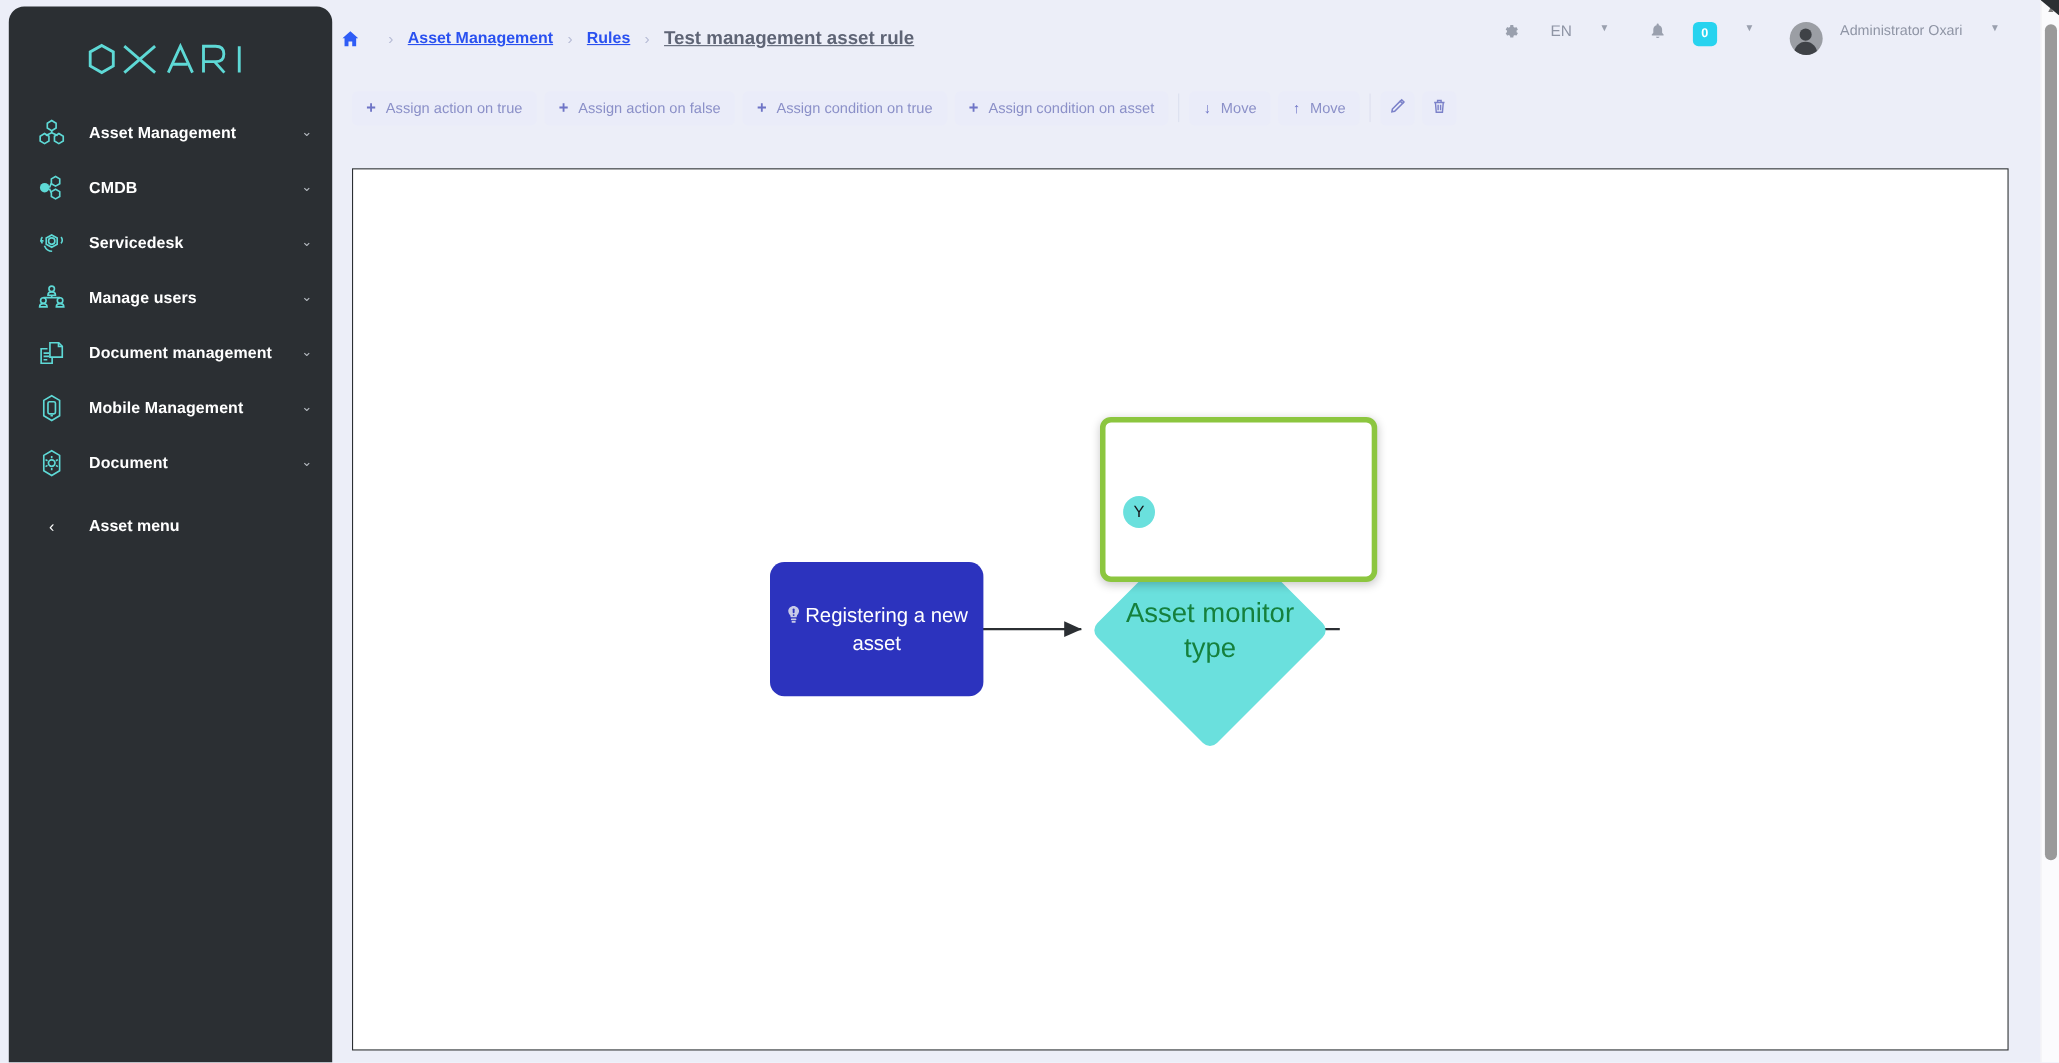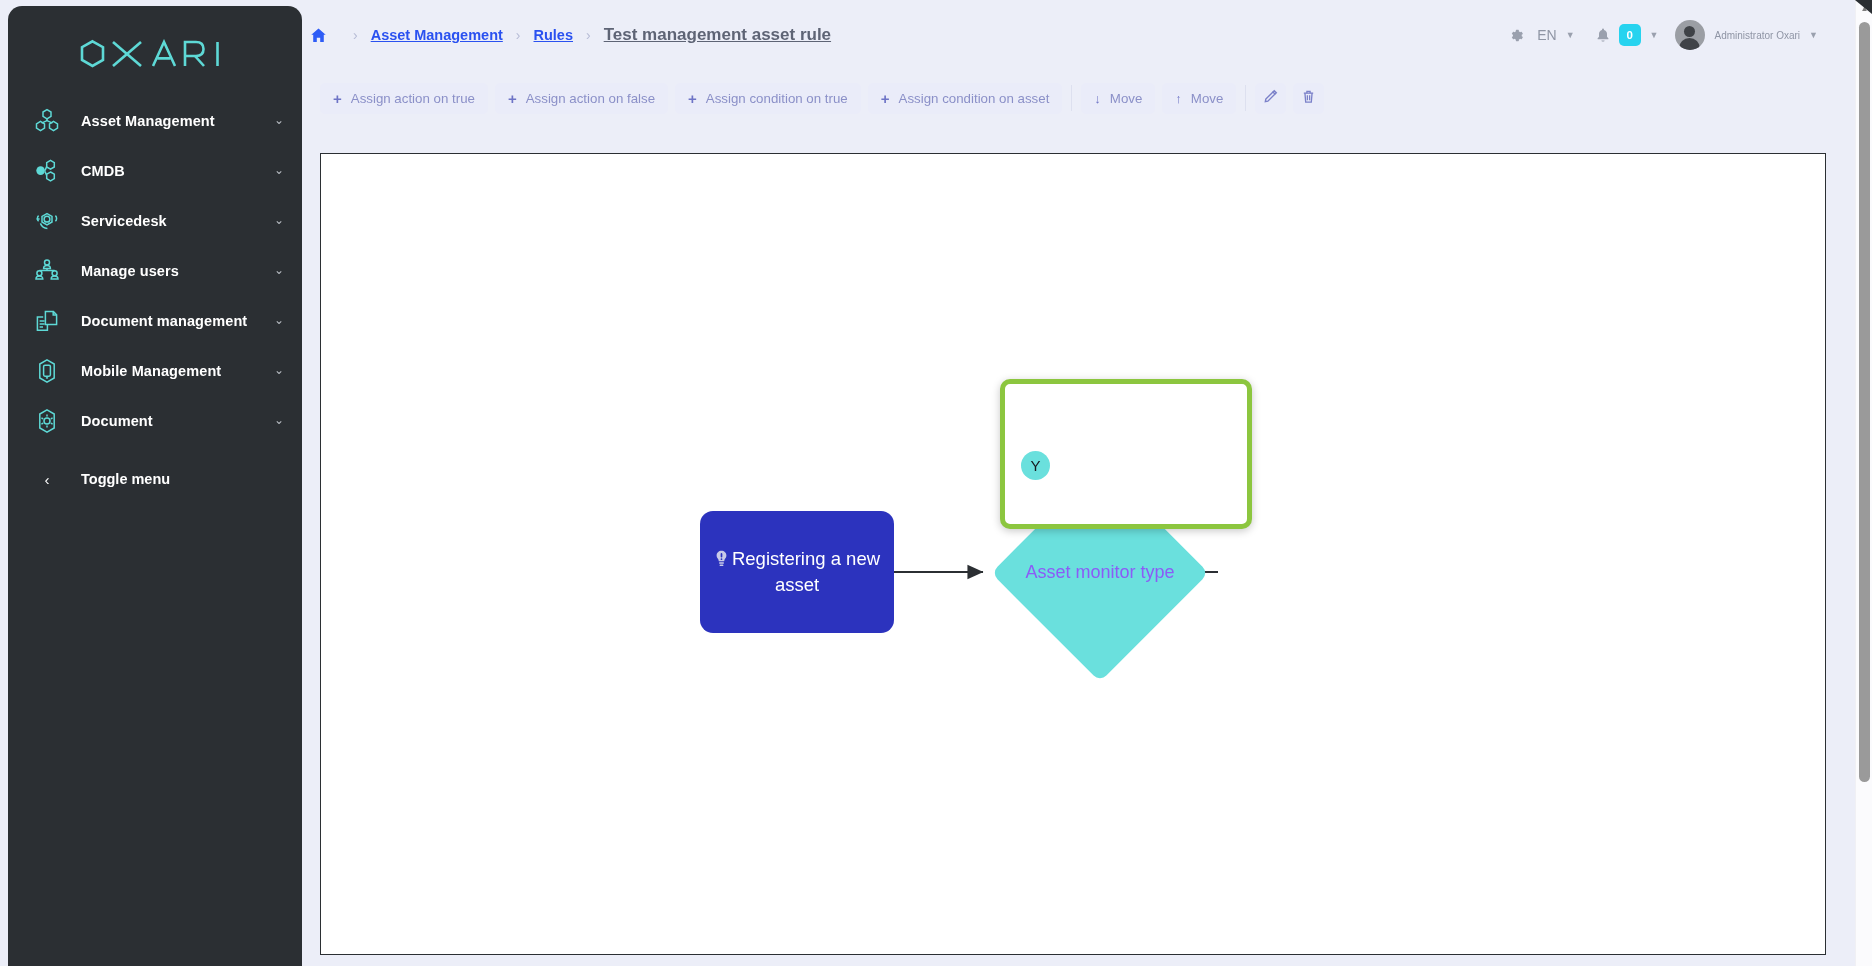--- a/index.html
+++ b/index.html
@@ -69,21 +69,21 @@
   #breadcrumb .sep { color: #b7bcd6; font-size: 14px; margin: 0 13px; }
   #breadcrumb a {
     color: #2a51f0; font-size: 14.5px; font-weight: bold;
     text-decoration: underline; cursor: pointer; white-space: nowrap;
   }
   #breadcrumb .current {
     color: #5e6475; font-size: 17px; font-weight: bold;
     text-decoration: underline; white-space: nowrap;
   }
   #headright {
-    margin-left: auto; display: flex; align-items: center; gap: 0;
+    margin-left: auto; display: flex; align-items: flex-start; gap: 16px;
     padding-right: 22px;
   }
   #headright .gear { color: #9aa0ae; margin-right: 12px; display:flex; cursor:pointer; }
   #headright .lang {
     color: #8f95a5; font-size: 14px; cursor: pointer;
   }
   #headright .caret {
     color: #9aa0ae; font-size: 9px; margin: 0 0 0 9px; cursor: pointer;
   }
   #headright .bell { color: #9aa0ae; margin-left: 20px; display:flex; cursor:pointer; }
@@ -100,21 +100,21 @@
     background: #9b9ea4; position: relative; flex: 0 0 30px;
   }
   #avatar .head {
     position: absolute; width: 11px; height: 11px; border-radius: 50%;
     background: #3f4247; left: 9.5px; top: 6px;
   }
   #avatar .body {
     position: absolute; width: 21px; height: 13px; border-radius: 11px 11px 0 0;
     background: #3f4247; left: 4.5px; top: 18px;
   }
-  #username { color: #8f95a5; font-size: 10px; margin-left: 10px; white-space: nowrap; }
+  #username { color: #8f95a5; font-size: 13px; white-space: nowrap; }
 
   
   #toolbar {
     position: absolute; left: 320px; top: 78px; right: 45px; height: 40px;
     display: flex; align-items: center; gap: 0;
   }
   .tbtn {
     display: flex; align-items: center; gap: 9px;
     height: 31px; padding: 0 13px;
     background: #eaecf9; border: none; border-radius: 5px;
@@ -158,21 +158,21 @@
     left: 670px; top: 310px; width: 218px; height: 218px; cursor: pointer;
   }
   #node-cond .dia {
     position: absolute; left: 50%; top: 50%;
     width: 154px; height: 154px; margin: -77px 0 0 -77px;
     background: #6ae0dd; transform: rotate(45deg); border-radius: 9px;
   }
   #node-cond .lab {
     position: absolute; inset: 0;
     display: flex; align-items: center; justify-content: center;
-    color: #8b5cf6; font-size: 18px; line-height: 1.3; text-align: center;
+    color: #15803d; font-size: 25px; line-height: 1.3; text-align: center;
     padding: 0 26px;
   }
 
   #sel-wrap {
     left: 679px; top: 225px; width: 252px; height: 150px;
     position: absolute;
   }
   #selbox {
     position: absolute; left: 0; top: 0; width: 252px; height: 150px;
     border: 5px solid #8cc63f; border-radius: 10px;
@@ -328,21 +328,21 @@
           <circle cx="13" cy="13" r="3"></circle>
           <path d="M13 6.6 L13 8.6 M13 17.4 L13 19.4 M7.4 9.8 L9.2 10.9 M16.8 15.1 L18.6 16.2 M7.4 16.2 L9.2 15.1 M16.8 10.9 L18.6 9.8"></path>
         </svg>
       </span>
       <span class="lbl">Document</span>
       <span class="chev">⌄</span>
     </div>
 
     <div id="toggle">
       <span class="tico">‹</span>
-      <span class="lbl">Toggle menu</span>
+      <span class="lbl">Asset menu</span>
     </div>
   </aside>
 
   <header id="header">
 
     <nav id="breadcrumb">
       <span class="home">
         <svg width="17" height="17" viewBox="0 0 18 18" fill="currentColor" aria-hidden="true">
           <path d="M9 1.6 L16.6 8.3 L14.6 8.3 L14.6 16 L10.8 16 L10.8 11.3 L7.2 11.3 L7.2 16 L3.4 16 L3.4 8.3 L1.4 8.3 Z"></path>
         </svg>

